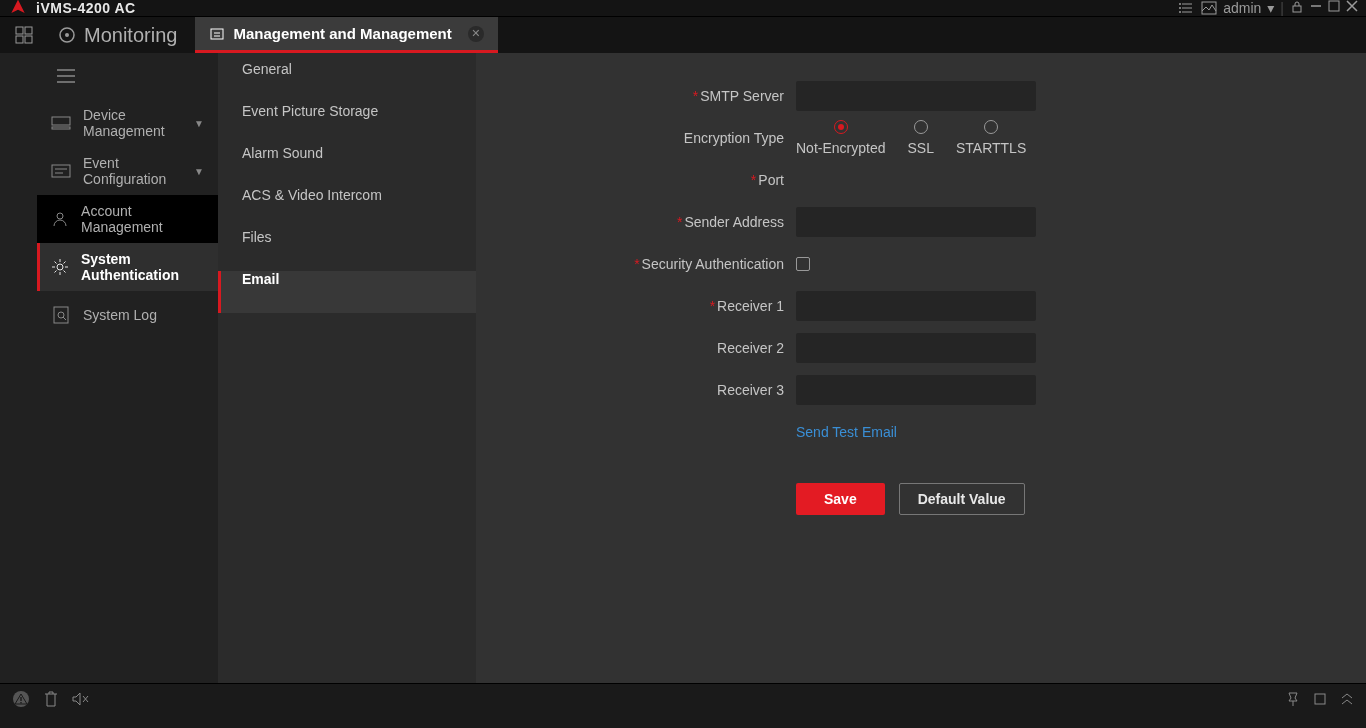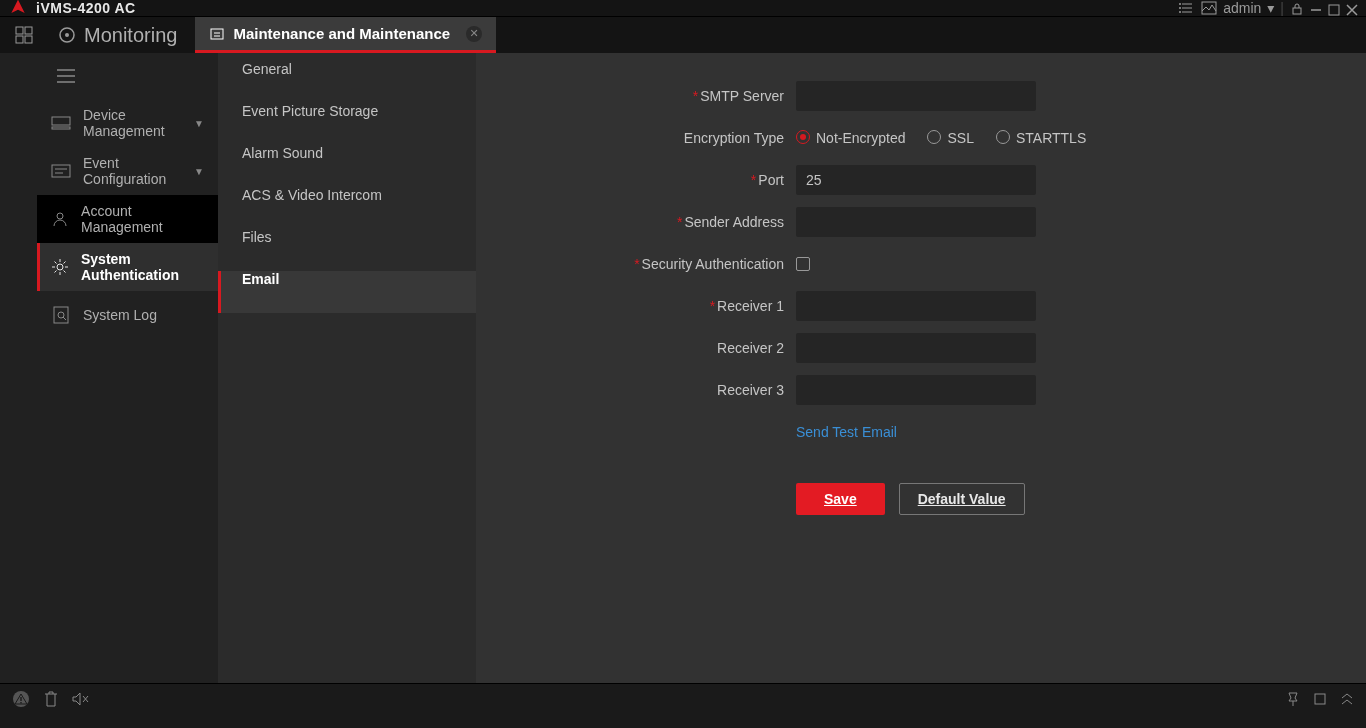--- a/index.html
+++ b/index.html
@@ -3,21 +3,21 @@
 <meta charset="utf-8">
 <style>
 * { margin: 0; padding: 0; box-sizing: border-box; }
 body { width: 1366px; height: 728px; background: #1a1a1a; font-family: "Segoe UI", Arial, sans-serif; color: #c5c5c5; font-size: 14px; overflow: hidden; }
 
 
 .title-bar { height: 17px; background: #141414; display: flex; align-items: center; padding: 0 8px; border-bottom: 1px solid #000; }
 .app-logo { width: 20px; height: 20px; margin-right: 8px; color: #d71920; }
 .app-title { font-weight: bold; color: #e8e8e8; font-size: 14px; letter-spacing: 0.5px; }
 .title-spacer { flex: 1; }
-.title-icons { display: flex; align-items: flex-end; gap: 6px; color: #9a9a9a; }
+.title-icons { display: flex; align-items: flex-start; gap: 6px; color: #9a9a9a; }
 .title-icons span, .title-icons .ic { display: inline-flex; align-items: center; }
 .user-drop { display: flex; align-items: center; gap: 6px; cursor: pointer; }
 .vdiv { color: #444; }
 
 
 .tab-strip { height: 36px; background: #141414; display: flex; align-items: stretch; padding-left: 8px; }
 .tab-strip .sq { width: 32px; display:flex; align-items:center; justify-content:center; color:#9a9a9a;}
 .tab-monitoring { display: flex; align-items: center; gap: 8px; padding: 0 18px; color: #b0b0b0; font-size: 20px; }
 .tab-active { display: flex; align-items: center; gap: 8px; padding: 0 14px; background: #3b3b3b; color: #fff; font-weight: bold; font-size: 15px; border-bottom: 3px solid #d71920; position: relative; }
 .tab-active .close-x { font-weight: normal; color: #888; margin-left: 8px; background:#2a2a2a; border-radius:50%; width:16px; height:16px; display:inline-flex; align-items:center; justify-content:center; font-size:11px; }
@@ -40,28 +40,28 @@
 .sidebar2-item { height: 42px; display: flex; align-items: flex-start; padding: 0 24px; color: #c5c5c5; cursor: pointer; }
 .sidebar2-item.active { background: #383838; color: #fff; font-weight: bold; border-left: 3px solid #d71920; padding-left: 21px; }
 
 
 .content { flex: 1; background: #323232; padding: 22px 0 0 0; position: relative; }
 .form-row { display: flex; align-items: center; height: 42px; }
 .form-label { width: 320px; text-align: right; padding-right: 12px; color: #c5c5c5; }
 .form-label .req { color: #d71920; margin-right: 2px; }
 .form-input { width: 240px; height: 30px; background: #252525; border: none; color: #c5c5c5; padding: 0 10px; font-size: 14px; outline: none; border-radius: 2px;}
 .radio-group { display: flex; gap: 22px; align-items: center; }
-.radio-opt { display: flex; align-items: flex-start; gap: 6px; cursor: pointer; }
+.radio-opt { display: flex; align-items: center; gap: 6px; cursor: pointer; flex-direction: column; }
 .radio-circle { width: 14px; height: 14px; border: 1.5px solid #999; border-radius: 50%; display:inline-flex; align-items:center; justify-content:center; }
 .radio-opt.selected .radio-circle { border-color: #d71920; }
 .radio-opt.selected .radio-circle::after { content:''; width: 6px; height: 6px; background:#d71920; border-radius:50%; }
 .checkbox-sq { width: 14px; height: 14px; border: 1.5px solid #999; display:inline-block; border-radius:2px; }
 .link-txt { color: #3a8fd6; cursor: pointer; }
 .btn-row { display: flex; gap: 14px; margin-top: 30px; padding-left: 320px;}
-.btn { height: 32px; padding: 0 28px; display:inline-flex; align-items:center; justify-content:flex-start; font-weight: bold; cursor:pointer; border-radius:2px;text-decoration:underline; }
+.btn { height: 32px; padding: 0 28px; display:inline-flex; align-items:center; justify-content:flex-start; font-weight: bold; cursor:pointer; border-radius:2px; }
 .btn-primary { background: #e31b23; color:#fff; }
 .btn-secondary { border: 1px solid #777; color: #e8e8e8; padding: 0 18px;}
 
 
 .status-bar { height: 30px; background: #1a1a1a; border-top: 1px solid #000; display:flex; align-items:center; padding: 0 12px; gap: 14px; color:#888; }
 .status-bar .spacer { flex:1; }
 .ic { display:inline-flex; }
 svg { display:block; }
 </style>
 </head>
@@ -137,21 +137,21 @@
       </span>
     <span>Monitoring</span>
   </div>
   <div class="tab-active">
     <span class="ic">
         <svg width="16" height="16" viewBox="0 0 16 16">
           <rect x="2" y="3" width="12" height="10" fill="none" stroke="#fff"></rect>
           <path d="M5 7h6M5 10h6" stroke="#fff"></path>
         </svg>
       </span>
-    <span>Maintenance and Maintenance</span>
+    <span>Management and Management</span>
     <span class="close-x">✕</span>
   </div>
 </div>
 
 <div class="main">
 
   <div class="sidebar1">
     <div class="ham">
       <svg width="18" height="14" viewBox="0 0 18 14">
           <path d="M0 1h18M0 7h18M0 13h18" stroke="#888" stroke-width="1.5"></path>
@@ -248,21 +248,20 @@
           </div>
         <div class="radio-opt">
             <span class="radio-circle"></span>
             <span>STARTTLS</span>
           </div>
       </div>
     </div>
 
     <div class="form-row">
       <div class="form-label"><span class="req">*</span><span>Port</span></div>
-      <input class="form-input" value="25" style="">
     </div>
 
     <div class="form-row">
       <div class="form-label"><span class="req">*</span><span>Sender Address</span></div>
       <input class="form-input" value="" style="">
     </div>
 
     <div class="form-row">
       <div class="form-label"><span class="req">*</span><span>Security Authentication</span></div>
       <span class="checkbox-sq"></span>

